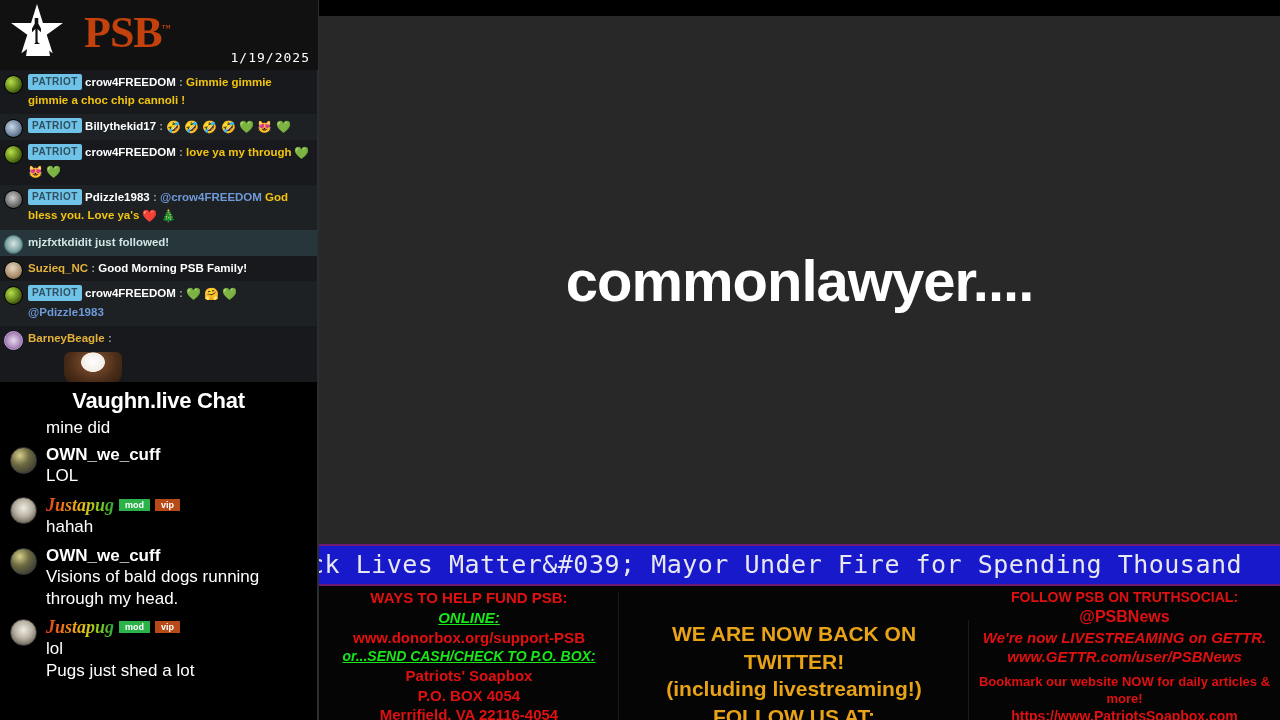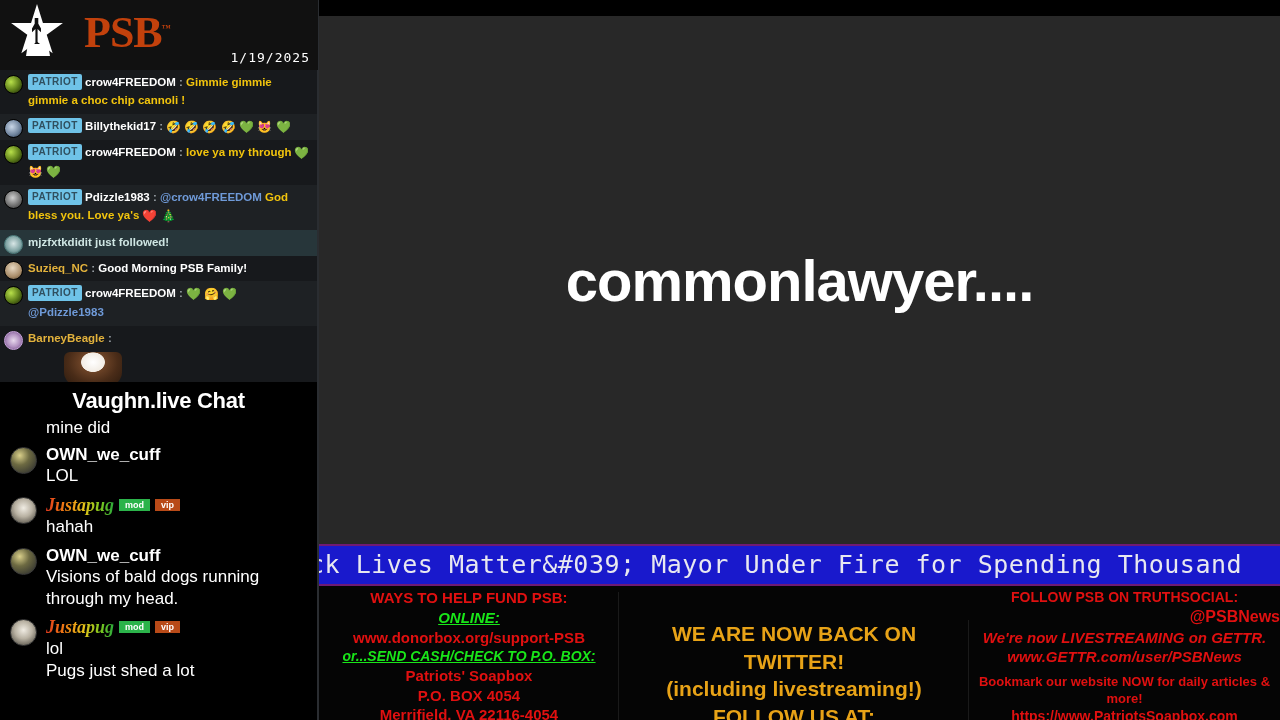--- a/index.html
+++ b/index.html
@@ -104,21 +104,21 @@
   .bn3 { width:311px; }
   .bn-line { font-family:"Liberation Sans", sans-serif; font-weight:bold; line-height:1.32; }
   .red { color:#e01010; }
   .green { color:#19e619; }
   .gold { color:#e8a317; }
   .u-it { text-decoration:underline; font-style:italic; }
   .it { font-style:italic; }
   .f13 { font-size:13px; }
   .f14 { font-size:14px; }
   .f15 { font-size:15px; }
-  .f16 { font-size:16px;text-align:right; }
+  .f16 { font-size:16px; }
   .f21 { font-size:21px; }
   .thin-div { position:absolute; right:0; top:6px; width:1px; height:138px; background:#1a1a1a; }
 
   #col-div { position:absolute; left:318px; top:0; width:1px; height:720px; background:#2a2d31; }
 </style>
 </head>
 <body>
 
 <div id="stage">
 

